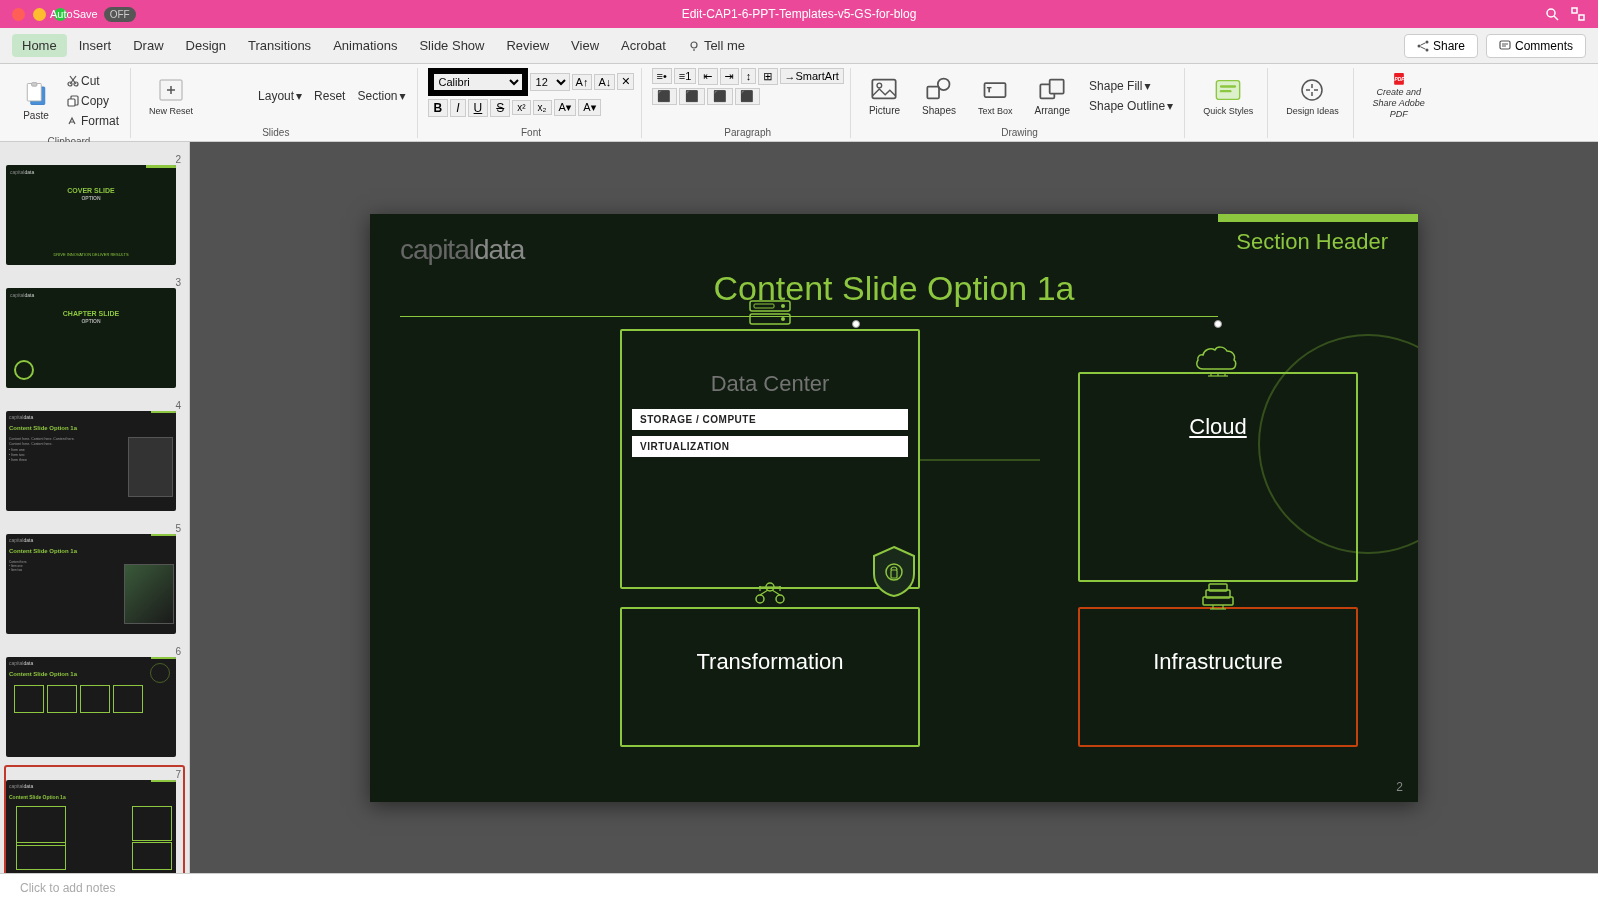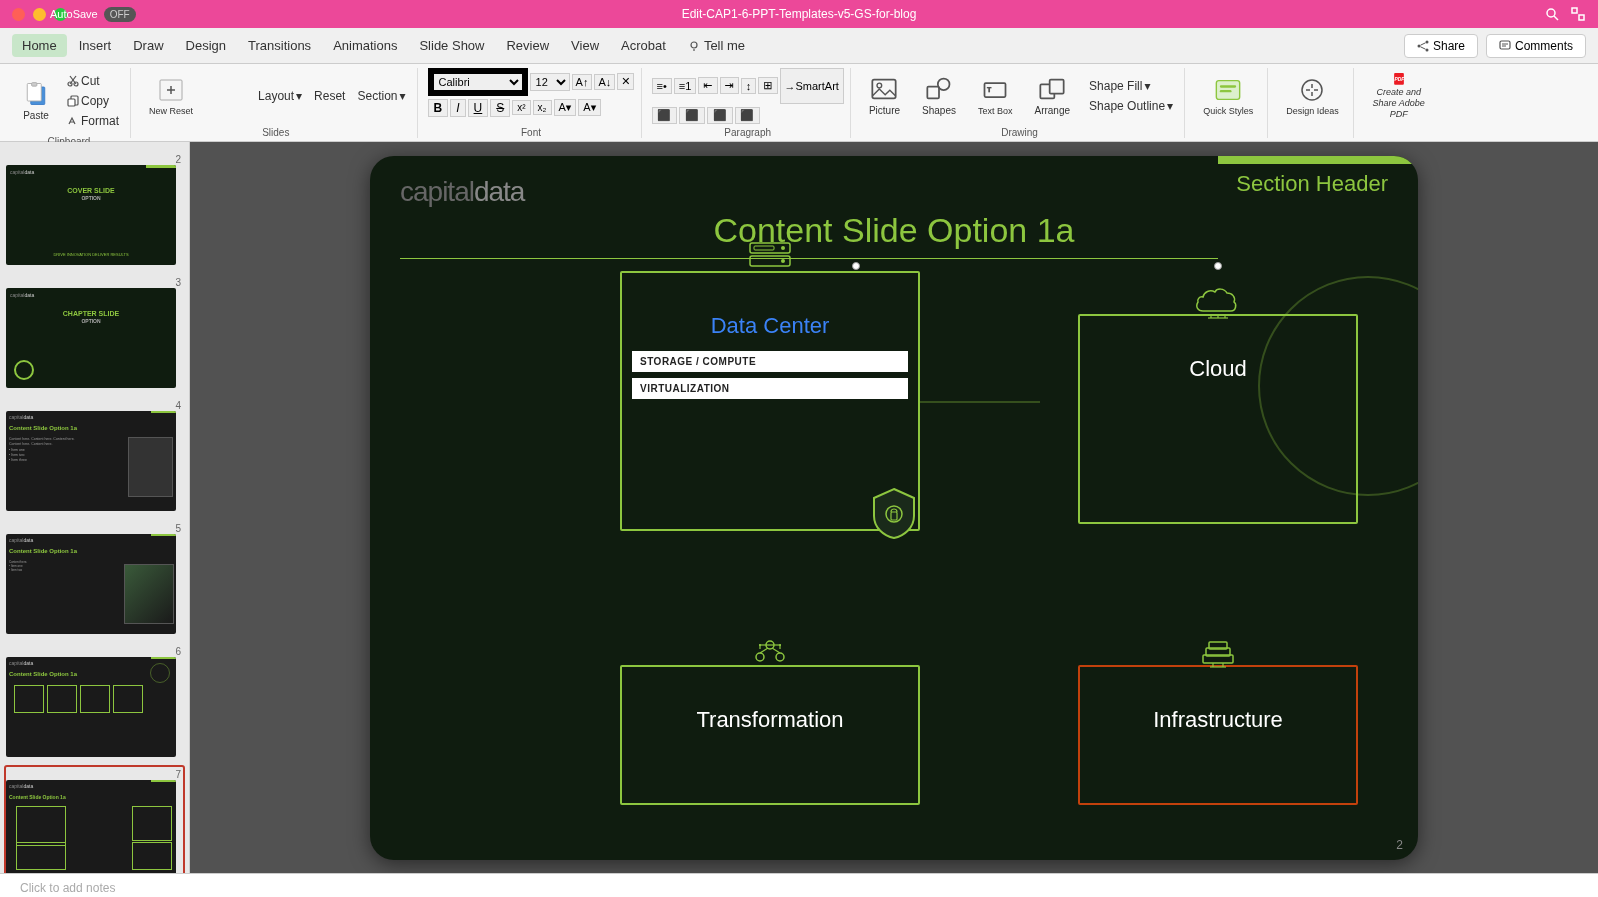--- a/index.html
+++ b/index.html
@@ -200,26 +200,25 @@
       background: #525252;
       display: flex;
       align-items: center;
       justify-content: center;
       overflow: hidden;
       position: relative;
     }
 
     #slide-canvas {
       width: 1048px;
-      height: 704px;
+      height: 588px;
       background: #0f1c0f;
       position: relative;
       overflow: hidden;
       box-shadow: 0 4px 20px rgba(0,0,0,0.5);
-      border-radius: 24px;
     }
 
     
     .slide-header-bar {
       position: absolute;
       top: 0;
       right: 0;
       width: 200px;
       height: 8px;
       background: #8dc63f;
@@ -266,21 +265,21 @@
     .data-center-icon {
       position: absolute;
       top: -35px;
       left: 50%;
       transform: translateX(-50%);
       color: #8dc63f;
       font-size: 28px;
     }
     .data-center-title {
       text-align: center;
-      color: #3b82f6;
+      color: #737373;
       font-size: 22px;
       margin-top: 40px;
       font-weight: 400;
     }
     .dc-tag {
       margin: 6px 10px 0;
       background: #fff;
       color: #222;
       font-size: 10px;
       font-weight: 600;
@@ -304,20 +303,21 @@
       left: 50%;
       transform: translateX(-50%);
       color: #8dc63f;
       font-size: 24px;
     }
     .cloud-title {
       text-align: center;
       color: #fff;
       font-size: 22px;
       margin-top: 40px;
+      text-decoration: underline;
     }
 
     .transform-box {
       position: absolute;
       bottom: 55px;
       left: 250px;
       width: 300px;
       height: 140px;
       border: 2px solid #8dc63f;
       border-radius: 2px;
@@ -569,21 +569,21 @@
 
   <div class="toolbar-group" style="min-width:180px;">
     <div style="display:flex;flex-direction:column;gap:3px;">
       <div class="tb-small-row">
         <button style="font-size:11px;border:1px solid #ccc;padding:1px 4px;cursor:pointer;">≡•</button>
         <button style="font-size:11px;border:1px solid #ccc;padding:1px 4px;cursor:pointer;">≡1</button>
         <button style="font-size:11px;border:1px solid #ccc;padding:1px 4px;cursor:pointer;">⇤</button>
         <button style="font-size:11px;border:1px solid #ccc;padding:1px 4px;cursor:pointer;">⇥</button>
         <button style="font-size:11px;border:1px solid #ccc;padding:1px 4px;cursor:pointer;">↕</button>
         <button style="font-size:11px;border:1px solid #ccc;padding:1px 4px;cursor:pointer;">⊞</button>
-        <button style="font-size:11px;border:1px solid #ccc;padding:11px 4px;cursor:pointer;">→SmartArt</button>
+        <button style="font-size:11px;border:1px solid #ccc;padding:1px 4px;cursor:pointer;">→SmartArt</button>
       </div>
       <div class="tb-small-row">
         <button style="font-size:11px;border:1px solid #ccc;padding:1px 5px;cursor:pointer;">⬛</button>
         <button style="font-size:11px;border:1px solid #ccc;padding:1px 5px;cursor:pointer;">⬛</button>
         <button style="font-size:11px;border:1px solid #ccc;padding:1px 5px;cursor:pointer;">⬛</button>
         <button style="font-size:11px;border:1px solid #ccc;padding:1px 5px;cursor:pointer;">⬛</button>
       </div>
     </div>
     <span class="tb-label">Paragraph</span>
   </div>

